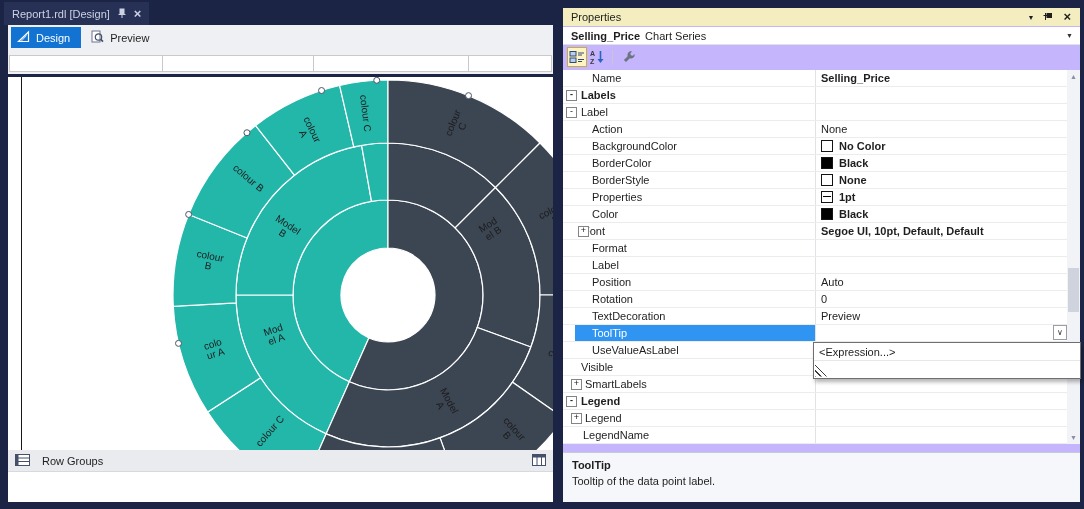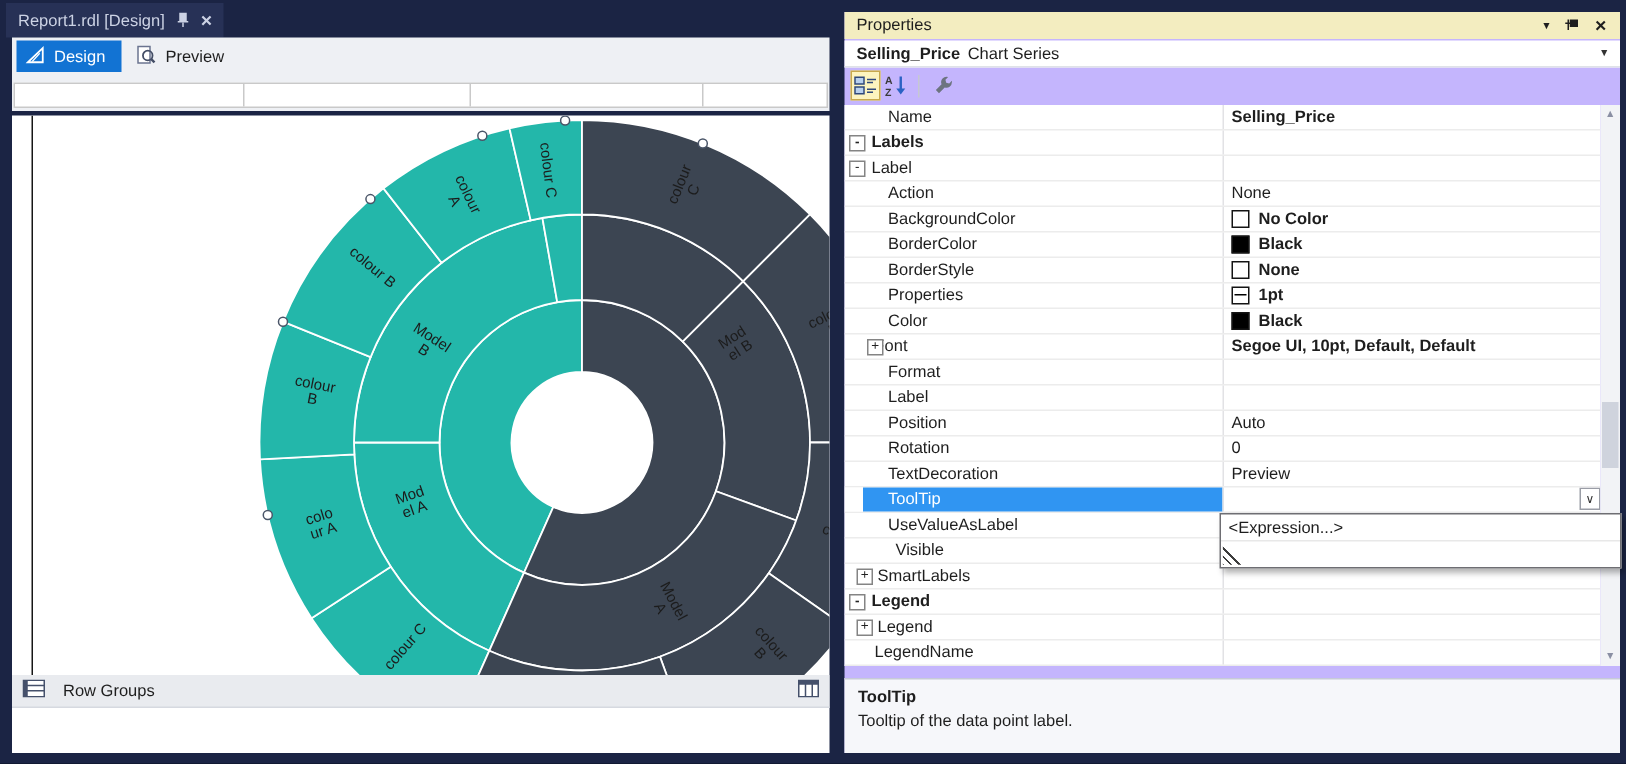--- a/index.html
+++ b/index.html
@@ -341,21 +341,21 @@
           <div class="pname"><span style="padding-left: 29px; display: inline-block;">ToolTip</span></div>
           <div class="pval">
             <span class="combo-btn">∨</span>
           </div>
         </div>
         <div class="prow">
           <div class="pname"><span style="padding-left: 29px; display: inline-block;">UseValueAsLabel</span></div>
           <div class="pval"></div>
         </div>
         <div class="prow">
-          <div class="pname"><span style="padding-left: 34px; display: inline-block;">Visible</span></div>
+          <div class="pname"><span style="padding-left: 18px; display: inline-block;">Visible</span></div>
           <div class="pval"></div>
         </div>
         <div class="prow">
           <div class="pname"><span class="expander" style="left: 8px;">+</span><span style="padding-left: 22px; display: inline-block;">SmartLabels</span></div>
           <div class="pval"></div>
         </div>
         <div class="prow cat">
           <div class="pname"><span class="expander" style="left: 3px;">-</span><span style="padding-left: 18px; display: inline-block;">Legend</span></div>
           <div class="pval"></div>
         </div>

